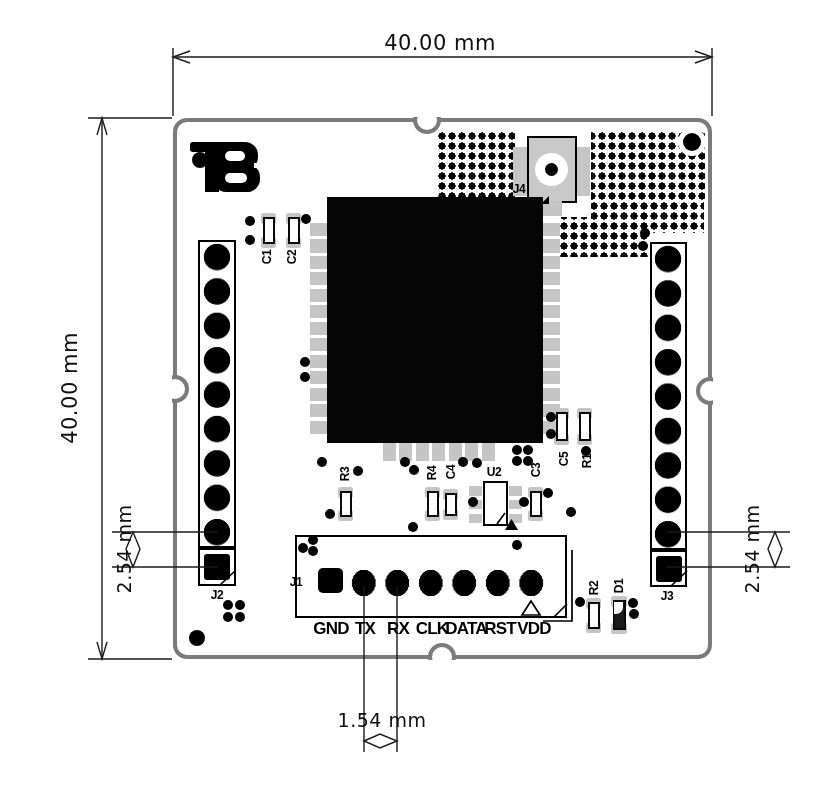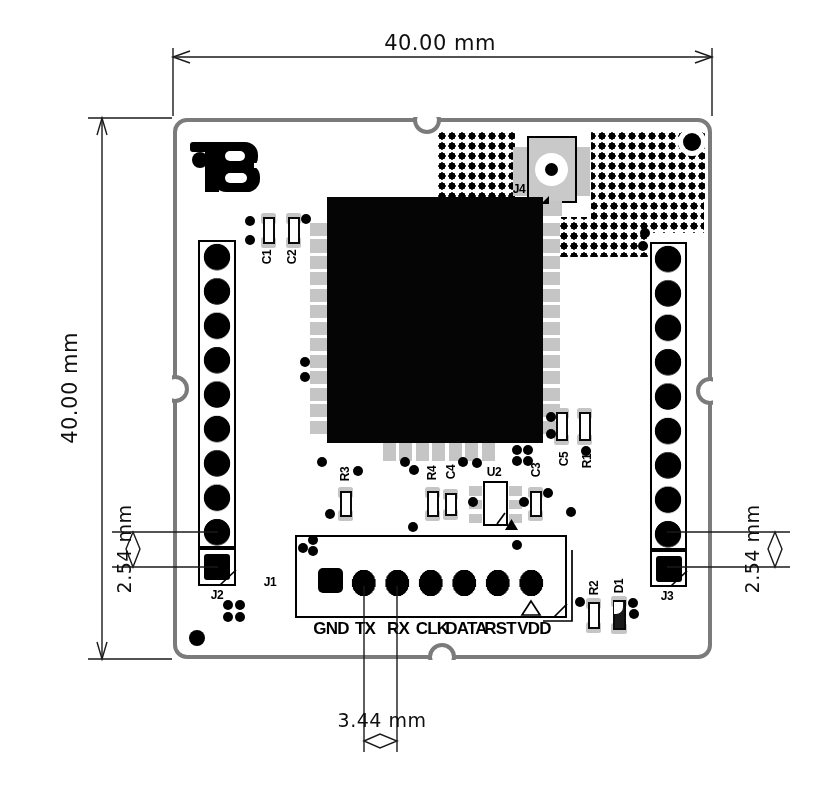--- a/index.html
+++ b/index.html
@@ -87,21 +87,21 @@
 
   <div class="obox" style="left:650px;top:242px;width:37px;height:308px"></div>
   <div class="holes3" style="left:651px;top:242px;width:35px;height:309px"></div>
   <div class="obox" style="left:650px;top:550px;width:37px;height:37px"></div>
   <div class="sq" style="left:656px;top:556px;width:26px;height:26px"></div>
   <div class="refh" style="left:667px;top:596px">J3</div>
 
   <div class="obox" style="left:295px;top:535px;width:272px;height:83px"></div>
   <div class="sq" style="left:318px;top:568px;width:25px;height:25px;border-radius:5px"></div>
   <div class="jpads" style="left:347px;top:569px;width:201px;height:28px"></div>
-  <div class="refh" style="left:270px;top:582px">J1</div>
+  <div class="refh" style="left:296px;top:582px">J1</div>
   <div class="pin" style="left:331px;top:619px">GND</div>
   <div class="pin" style="left:365px;top:619px">TX</div>
   <div class="pin" style="left:398px;top:619px">RX</div>
   <div class="pin" style="left:432px;top:619px">CLK</div>
   <div class="pin" style="left:466px;top:619px">DATA</div>
   <div class="pin" style="left:500px;top:619px">RST</div>
   <div class="pin" style="left:534px;top:619px">VDD</div>
 
   <div class="chip" style="left:260px;top:213px;width:17px;height:35px">
       <b class="cpad" style="top:0"></b>
@@ -215,21 +215,21 @@
   <div class="mask" style="left:416px;top:660px;width:52px;height:15px"></div>
   <div class="notch" style="left:161px;top:375px"></div>
   <div class="mask" style="left:154px;top:372px;width:18px;height:36px"></div>
   <div class="notch" style="left:696px;top:377px"></div>
   <div class="mask" style="left:713px;top:374px;width:18px;height:36px"></div>
 
   <div class="dim h" style="left:440px;top:43px">40.00 mm</div>
   <div class="dim v" style="left:70px;top:388px">40.00 mm</div>
   <div class="dim v s" style="left:124px;top:549px">2.54 mm</div>
   <div class="dim v s" style="left:752px;top:549px">2.54 mm</div>
-  <div class="dim h s" style="left:382px;top:720px">3.44 mm</div>
+  <div class="dim h s" style="left:382px;top:720px">1.54 mm</div>
 
   <svg class="overlay" width="827" height="791" viewBox="0 0 827 791">
     <g stroke="#1a1a1a" stroke-width="1.4" fill="none">
       <line x1="173" y1="48" x2="173" y2="116"></line>
       <line x1="712" y1="48" x2="712" y2="116"></line>
       <line x1="175" y1="57" x2="710" y2="57"></line>
       <path d="M190,51 L173,57 L190,63"></path>
       <path d="M695,51 L712,57 L695,63"></path>
       <line x1="88" y1="118" x2="172" y2="118"></line>
       <line x1="88" y1="659" x2="172" y2="659"></line>

